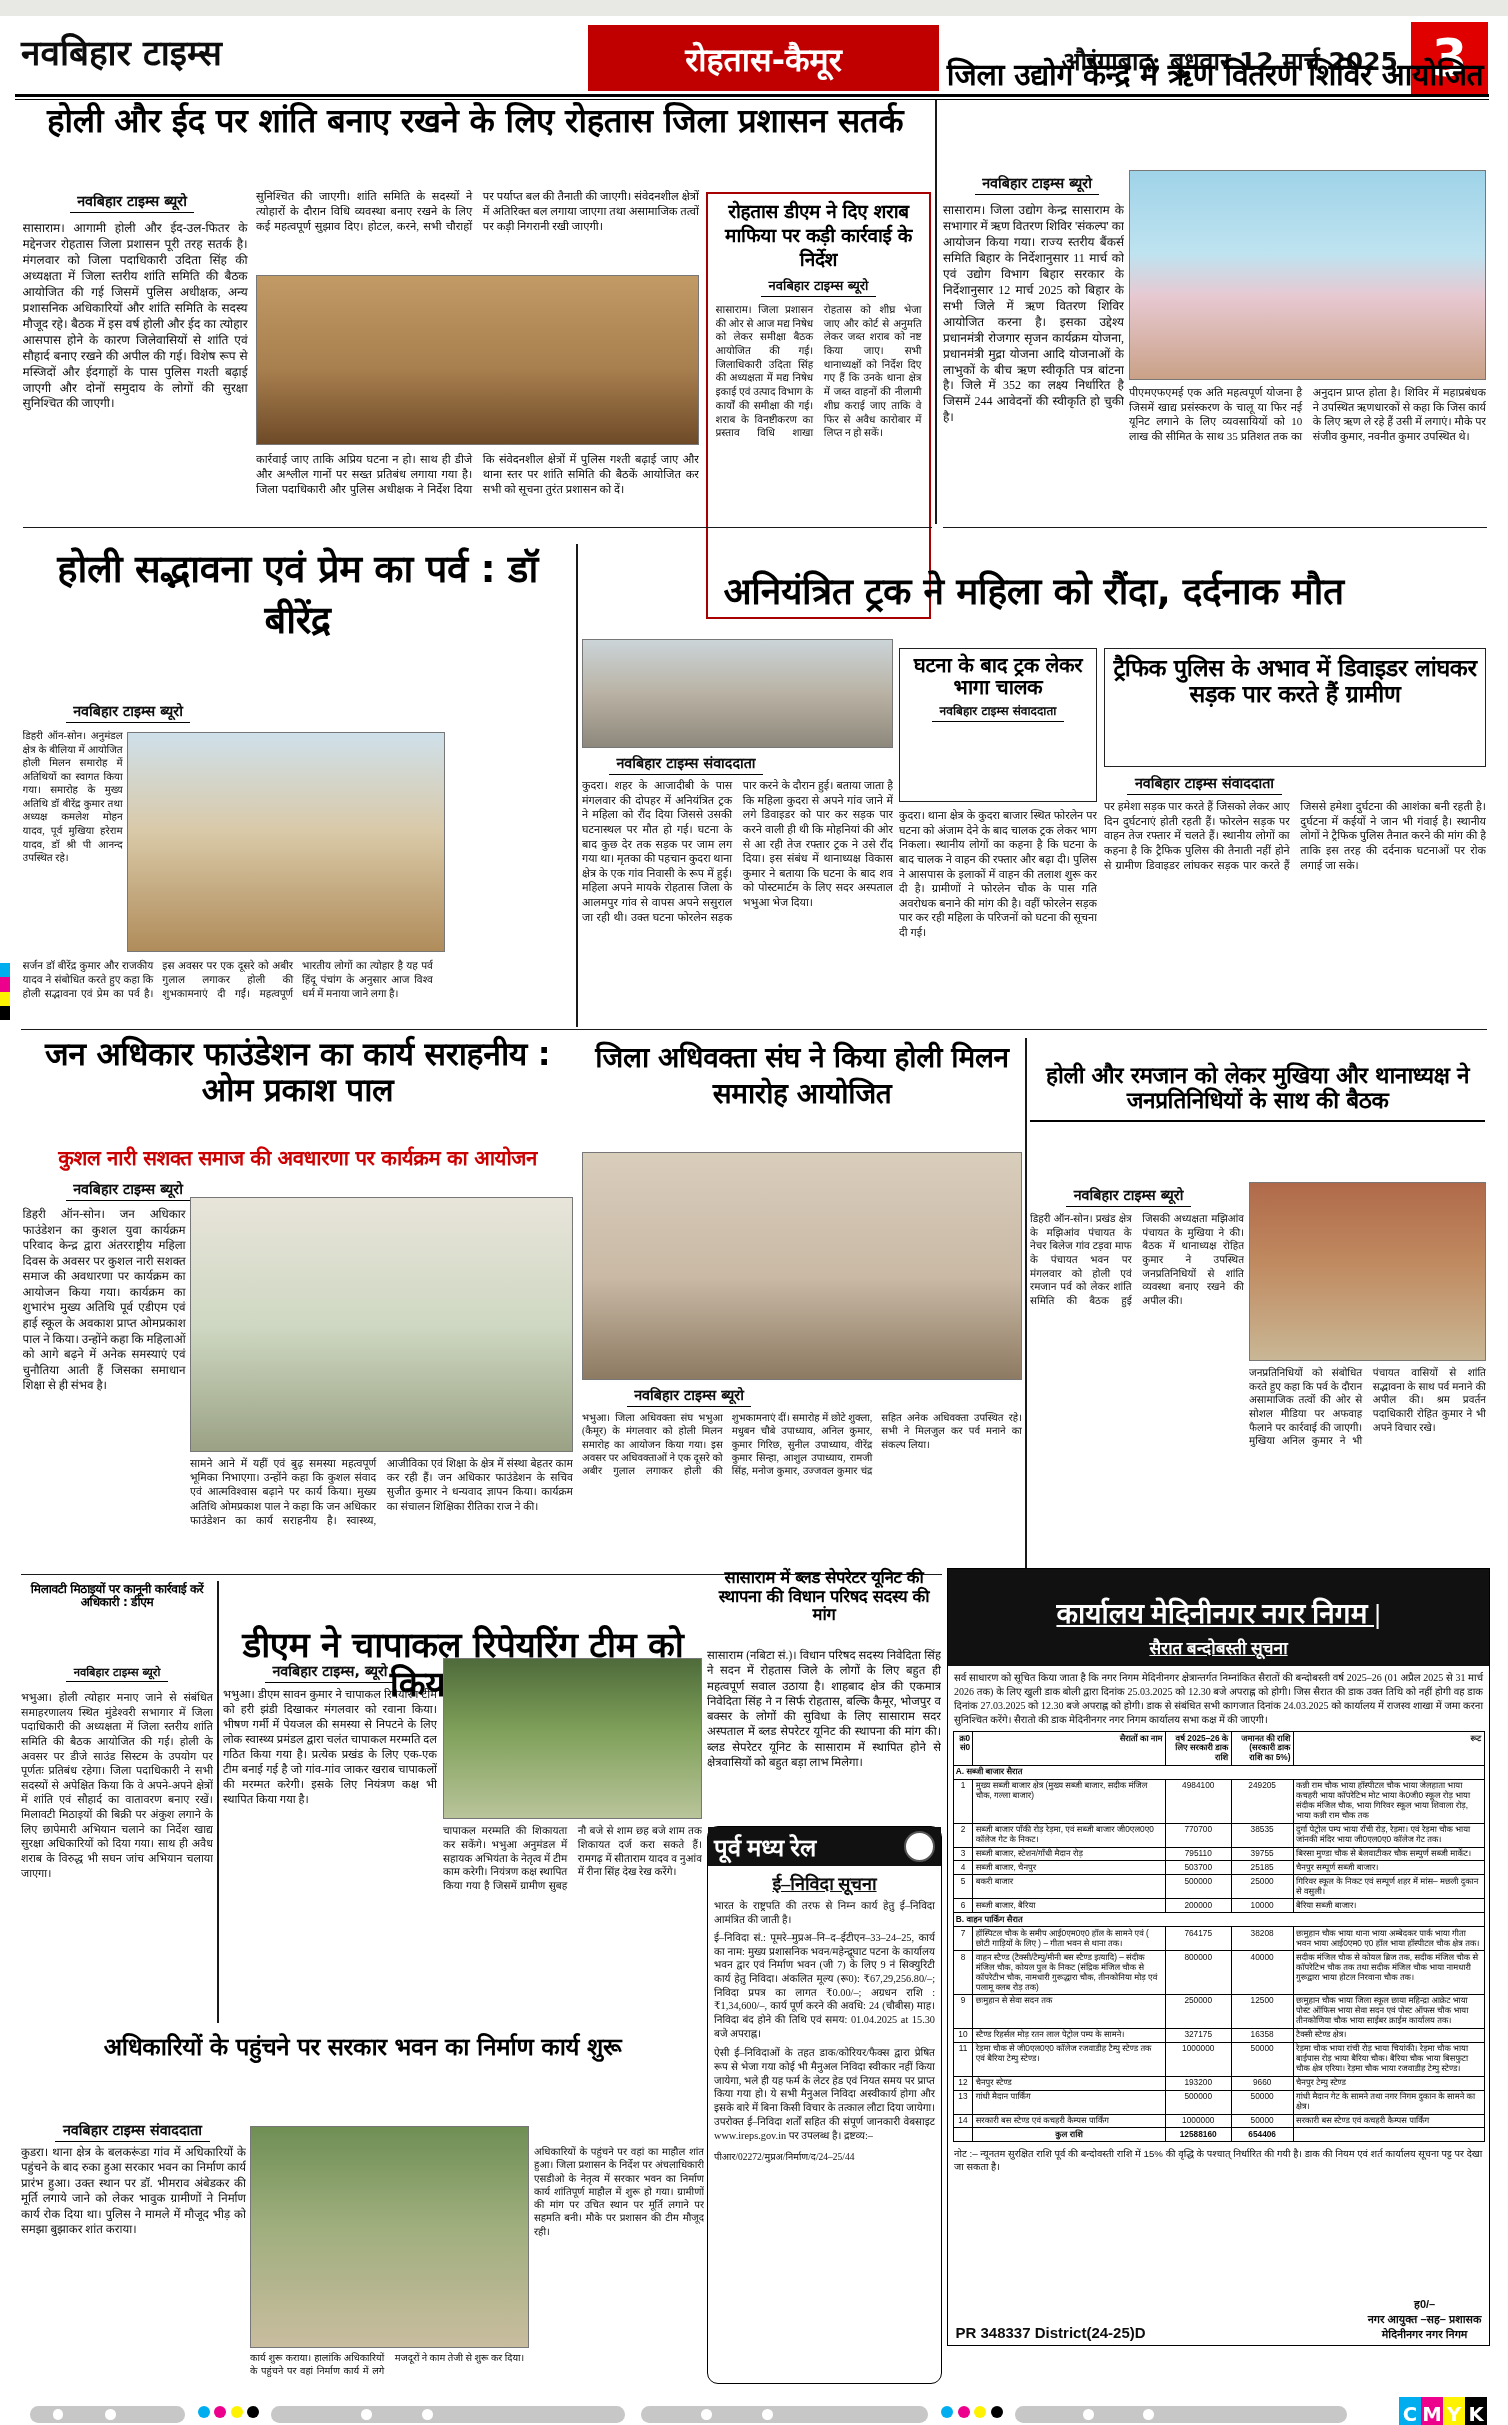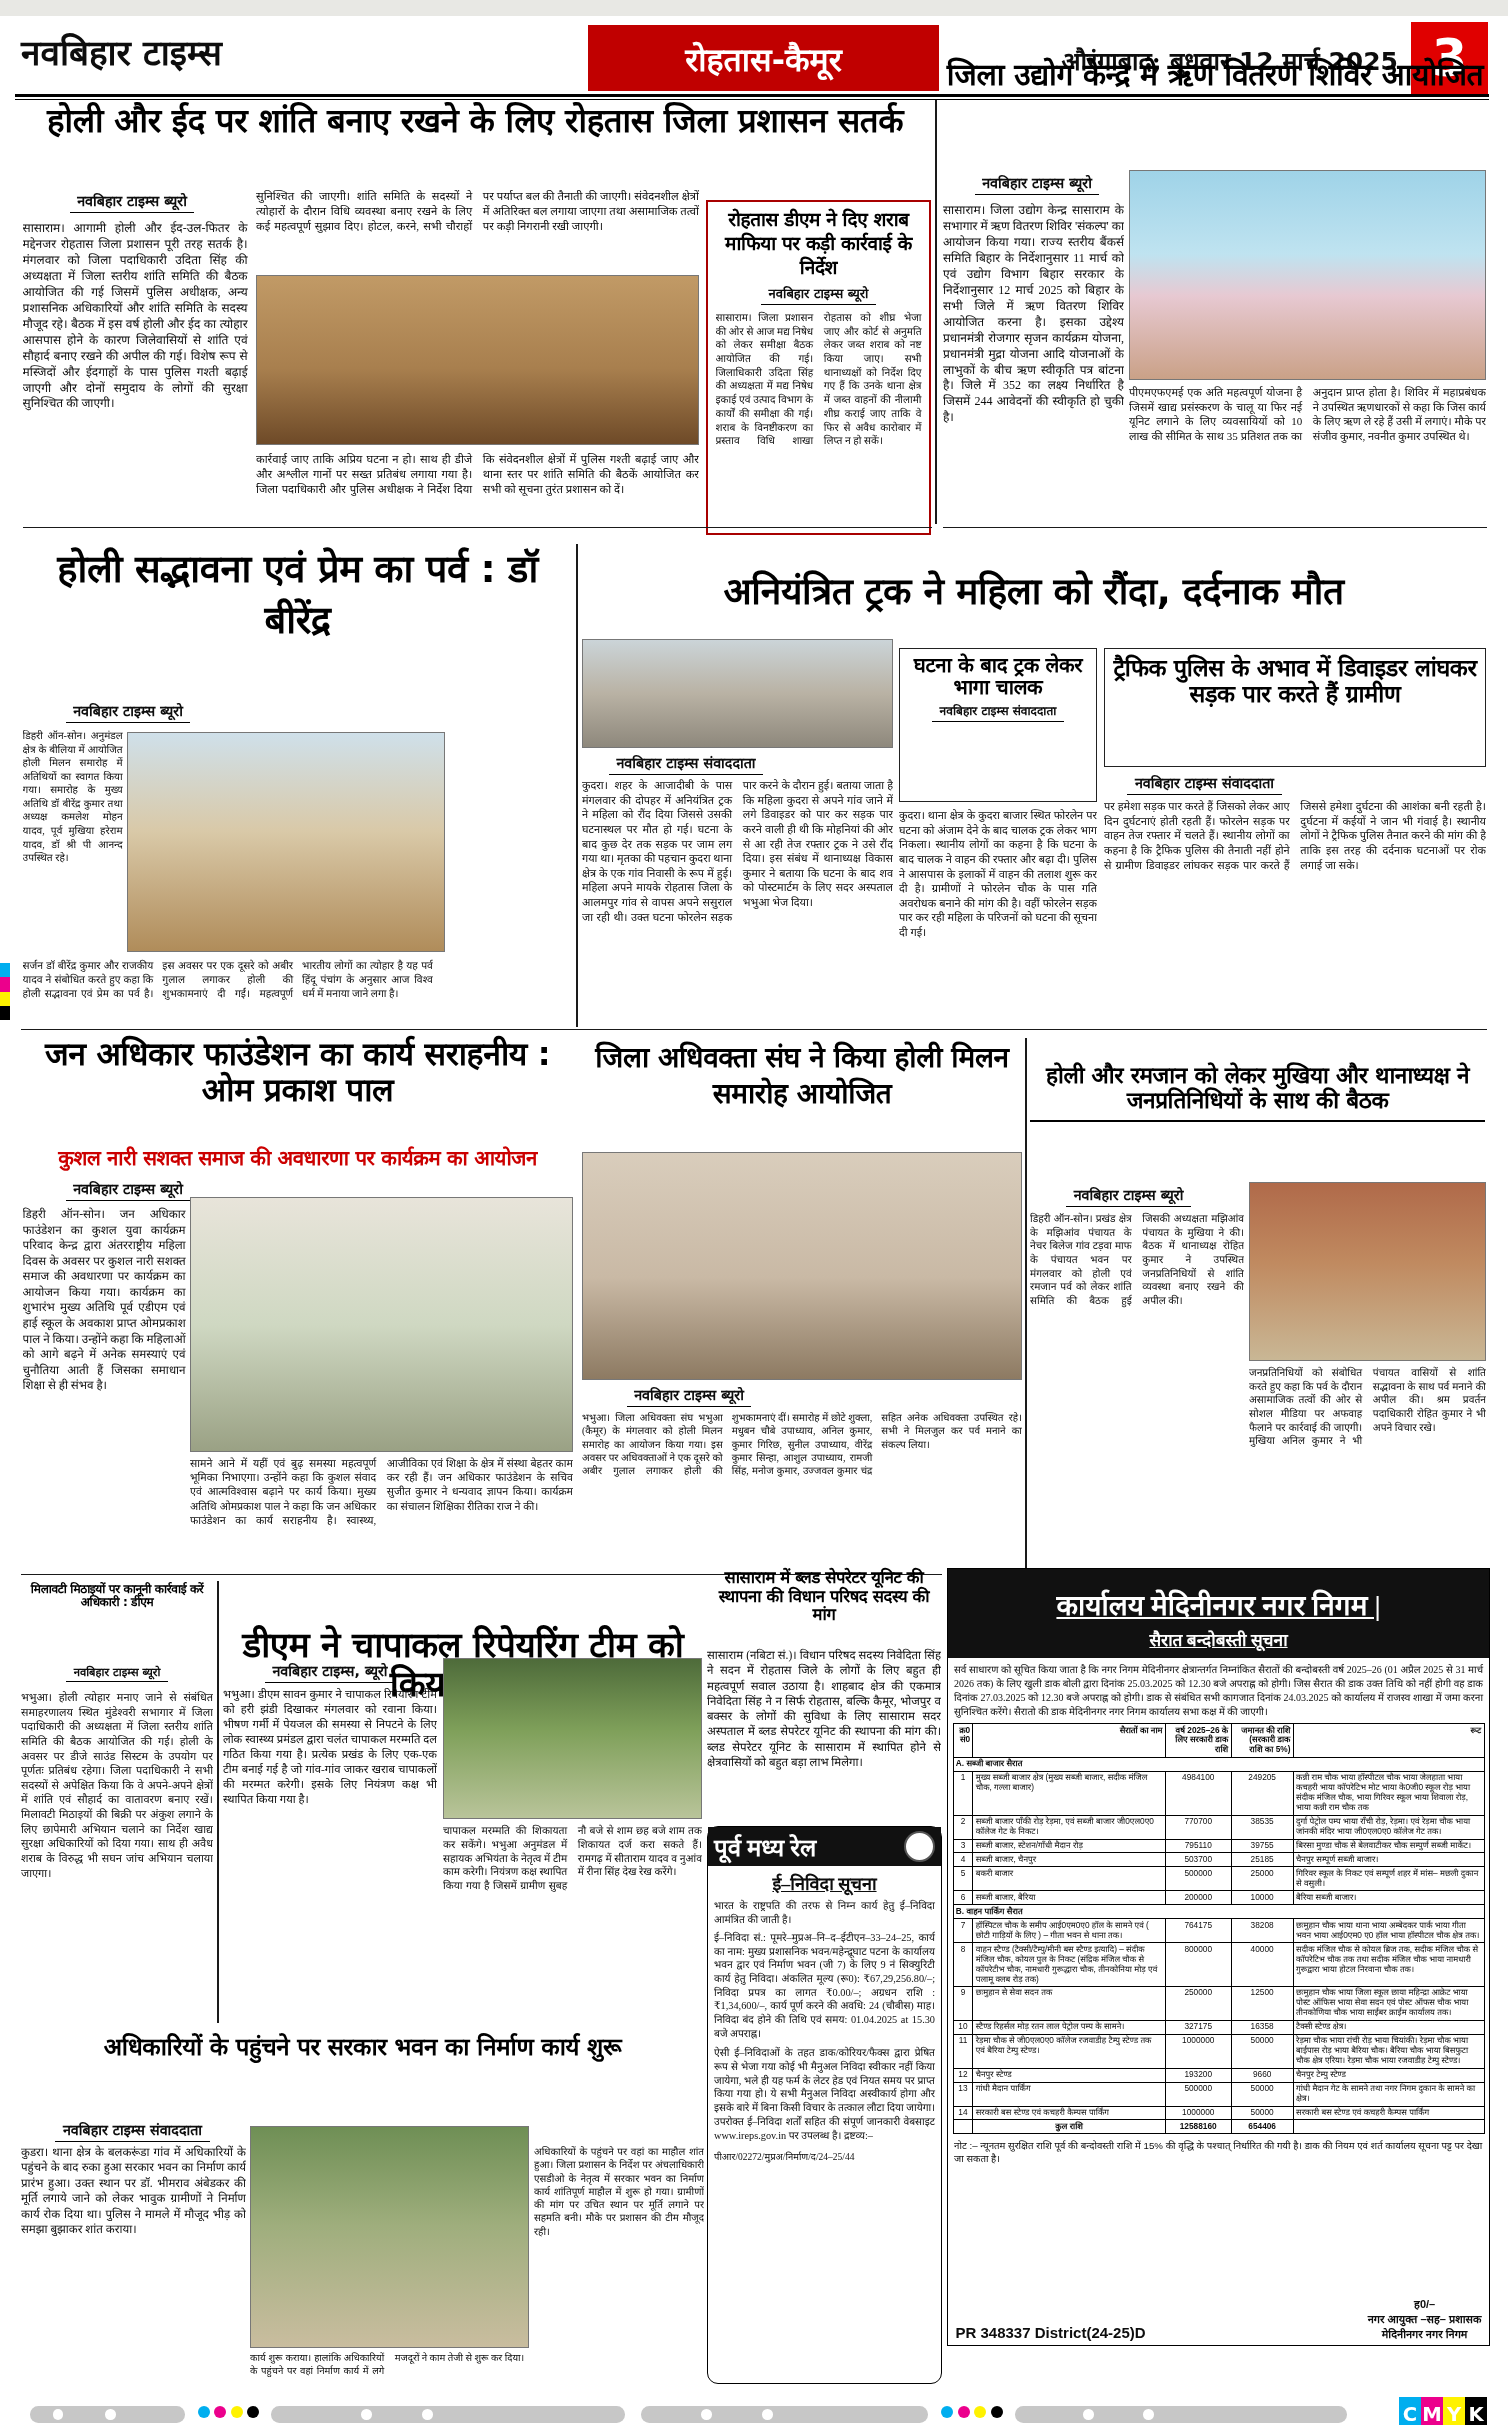--- a/index.html
+++ b/index.html
@@ -24,21 +24,21 @@
      radial-gradient(circle at 62% 69%, #2c2c35 0 11.3px, transparent 12px),
      radial-gradient(circle at 78% 72%, #23232b 0 10.6px, transparent 11.3px),
      radial-gradient(circle at 91% 70%, #30303a 0 9.8px, transparent 10.6px);}
   .rule-h{background:#1a1a1a;height:1.5px;}
   .rule-v{background:#1a1a1a;width:1.5px;}
   .redbox{border:2.3px solid #a80000;background:#fff;padding:6px 7.5px;}
   .graybox{border:1.5px solid #222;background:#fff;}
   .notice{border:1.5px solid #000;background:#fff;}
   .notice-head{background:#111;color:#fff;text-align:center;}
   .notice-head .t1{font-size:28px;font-weight:700;text-decoration:underline;
-       font-family:"Liberation Serif",serif;padding-top:16px;}
+       font-family:"Liberation Serif",serif;padding-top:24px;}
   .notice-head .t2{font-size:17.3px;font-weight:700;text-decoration:underline;padding:4.5px 0 7.5px;}
   table.sairat{border-collapse:collapse;width:100%;font-size:8.3px;line-height:1.2;
        font-family:"Liberation Sans","DejaVu Sans",sans-serif;}
   table.sairat th,table.sairat td{border:0.8px solid #000;padding:1.5px 2.3px;vertical-align:top;}
   table.sairat th{font-weight:700;text-align:right;}
   td.num{text-align:center;white-space:nowrap;}
   tr.sec td{font-weight:700;}
   .railhead{background:#111;color:#fff;display:flex;align-items:center;
        justify-content:space-between;padding:3px 6px;}
   .raillogo{width:27px;height:27px;border-radius:50%;background:#fff;border:2.3px solid #555;
@@ -67,21 +67,21 @@
   <div class="abs" style="left:15px;top:78px;width:1474px;height:6px;border-top:3px solid #000;border-bottom:0.8px solid #000;"></div>
 
   <div class="abs hl" style="left:22.6px;top:87px;width:905px;font-size:33px;">होली और ईद पर शांति बनाए रखने के लिए रोहतास जिला प्रशासन सतर्क</div>
   <div class="abs byline" style="left:36px;top:175px;width:192px;"><span>नवबिहार टाइम्स ब्यूरो</span></div>
   <div class="abs col" style="left:22.6px;top:205px;width:225px;height:302px;font-size:12px;">सासाराम। आगामी होली और ईद-उल-फितर के मद्देनजर रोहतास जिला प्रशासन पूरी तरह सतर्क है। मंगलवार को जिला पदाधिकारी उदिता सिंह की अध्यक्षता में जिला स्तरीय शांति समिति की बैठक आयोजित की गई जिसमें पुलिस अधीक्षक, अन्य प्रशासनिक अधिकारियों और शांति समिति के सदस्य मौजूद रहे। बैठक में इस वर्ष होली और ईद का त्योहार आसपास होने के कारण जिलेवासियों से शांति एवं सौहार्द बनाए रखने की अपील की गई। विशेष रूप से मस्जिदों और ईदगाहों के पास पुलिस गश्ती बढ़ाई जाएगी और दोनों समुदाय के लोगों की सुरक्षा सुनिश्चित की जाएगी।</div>
   <div class="abs col cols2" style="left:256px;top:173px;width:443px;height:83px;font-size:11.3px;">सुनिश्चित की जाएगी। शांति समिति के सदस्यों ने त्योहारों के दौरान विधि व्यवस्था बनाए रखने के लिए कई महत्वपूर्ण सुझाव दिए। होटल, करने, सभी चौराहों पर पर्याप्त बल की तैनाती की जाएगी। संवेदनशील क्षेत्रों में अतिरिक्त बल लगाया जाएगा तथा असामाजिक तत्वों पर कड़ी निगरानी रखी जाएगी।</div>
   <div class="abs photo heads" style="left:256px;top:259px;width:443px;height:170px;
        background:linear-gradient(180deg,#c19a66 0%,#a87f4e 55%,#6e4a28 100%);"></div>
   <div class="abs col cols2" style="left:256px;top:436px;width:443px;height:71px;font-size:11.3px;">कार्रवाई जाए ताकि अप्रिय घटना न हो। साथ ही डीजे और अश्लील गानों पर सख्त प्रतिबंध लगाया गया है। जिला पदाधिकारी और पुलिस अधीक्षक ने निर्देश दिया कि संवेदनशील क्षेत्रों में पुलिस गश्ती बढ़ाई जाए और थाना स्तर पर शांति समिति की बैठकें आयोजित कर सभी को सूचना तुरंत प्रशासन को दें।</div>
 
-  <div class="abs redbox" style="left:706px;top:184px;width:225px;height:335px;">
+  <div class="abs redbox" style="left:706px;top:176px;width:225px;height:427px;">
     <div class="hl" style="font-size:19px;line-height:1.25;">रोहतास डीएम ने दिए शराब माफिया पर कड़ी कार्रवाई के निर्देश</div>
     <div class="byline" style="margin-top:4.5px;">
       <span style="font-size:13px;">नवबिहार टाइम्स ब्यूरो</span></div>
     <div class="col cols2" style="margin-top:6px;height:226px;font-size:10.3px;">सासाराम। जिला प्रशासन की ओर से आज मद्य निषेध को लेकर समीक्षा बैठक आयोजित की गई। जिलाधिकारी उदिता सिंह की अध्यक्षता में मद्य निषेध इकाई एवं उत्पाद विभाग के कार्यों की समीक्षा की गई। शराब के विनष्टीकरण का प्रस्ताव विधि शाखा रोहतास को शीघ्र भेजा जाए और कोर्ट से अनुमति लेकर जब्त शराब को नष्ट किया जाए। सभी थानाध्यक्षों को निर्देश दिए गए हैं कि उनके थाना क्षेत्र में जब्त वाहनों की नीलामी शीघ्र कराई जाए ताकि वे फिर से अवैध कारोबार में लिप्त न हो सकें।</div>
   </div>
 
   <div class="abs rule-v" style="left:935px;top:84px;height:424px;"></div>
   <div class="abs rule-h" style="left:22.6px;top:511px;width:909px;height:0.8px;"></div>
 
   <div class="abs hl" style="left:943px;top:42px;width:544px;font-size:30px;">जिला उद्योग केन्द्र में ऋण वितरण शिविर आयोजित</div>

